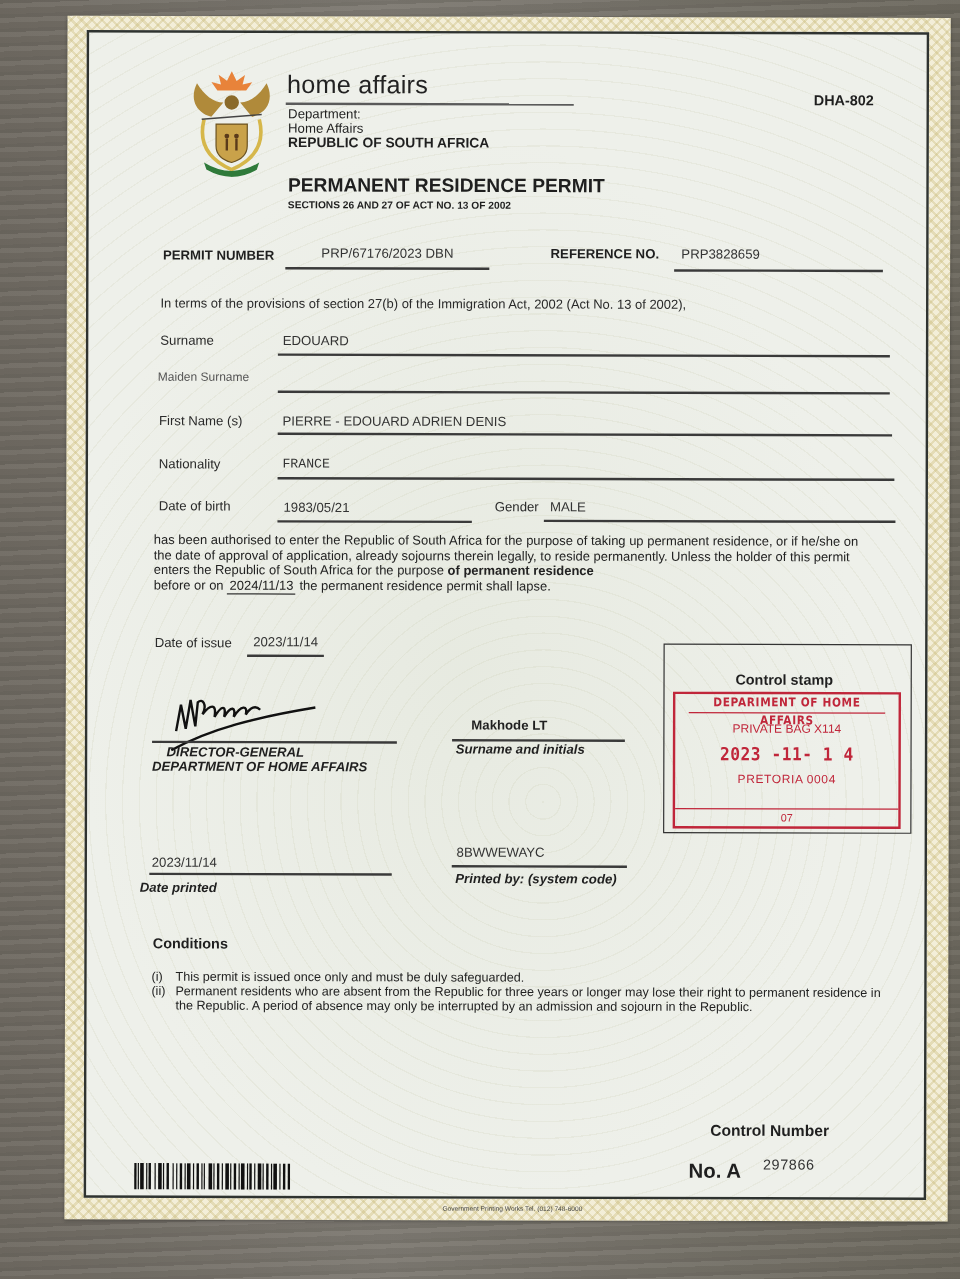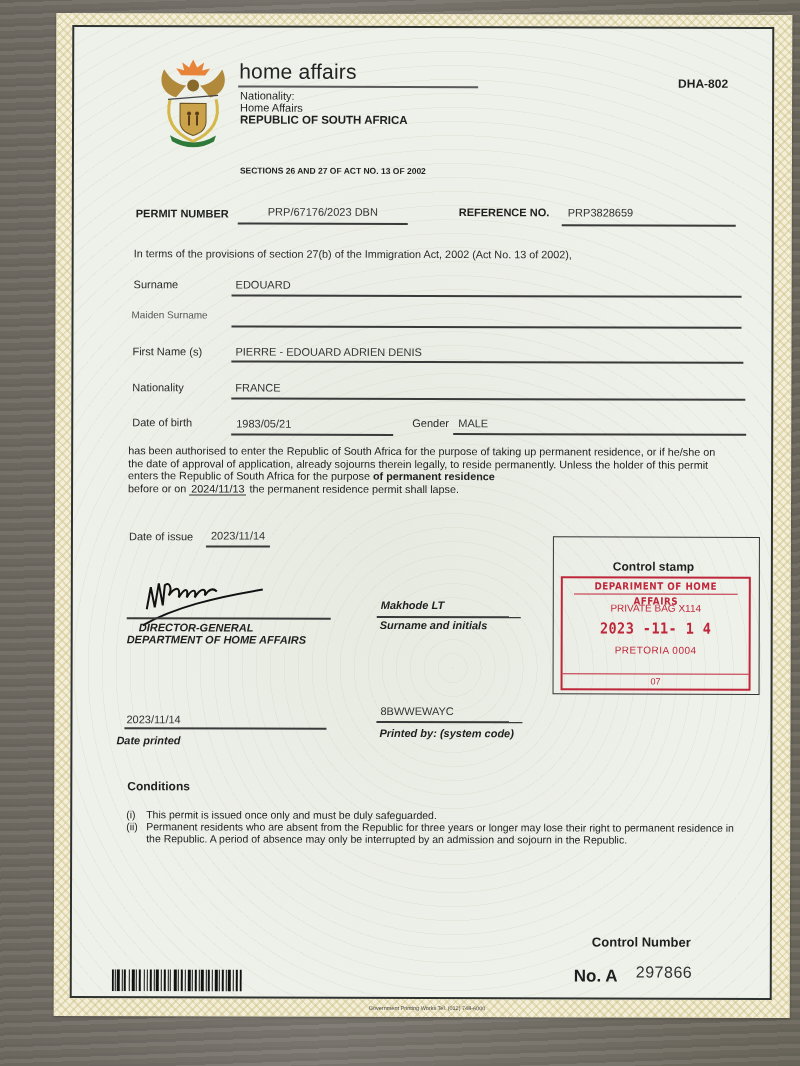--- a/index.html
+++ b/index.html
@@ -60,21 +60,21 @@
   .stamp-city { position: absolute; left: 0; right: 0; top: 66px; text-align: center; font-size: 10px; letter-spacing: 0.5px; }
   .stamp-ftr { position: absolute; left: 0; right: 0; bottom: 0; height: 14px; border-top: 1.5px solid #c0263a; text-align: center; font-size: 9px; line-height: 14px; }
 
   .cond-title { left: 55px; top: 752px; font-size: 12px; font-weight: bold; }
   .cond { font-size: 10.5px; line-height: 12px; color: #222; }
   .cond .num { display: inline-block; width: 20px; }
 
   .barcode { left: 40px; top: 942px; width: 130px; height: 22px; }
   .ctrl-label { left: 520px; top: 906px; font-size: 13px; font-weight: bold; }
   .ctrl-no { left: 502px; top: 938px; font-size: 17px; font-weight: bold; }
-  .ctrl-val { left: 564px; top: 935px; font-size: 16px; color: #333; letter-spacing: 0.5px; }
+  .ctrl-val { left: 564px; top: 935px; font-size: 12px; color: #333; letter-spacing: 0.5px; }
   .footer { left: 297px; top: 977px; font-size: 5.5px; color: #444; }
 </style>
 </head>
 <body>
 
 <div class="paper">
   <div class="inner">
 
     <svg class="abs logo" viewBox="0 0 74 92">
       <path d="M37 4 l4 8 l7-5 l-2 8 l8-2 l-5 7 h-24 l-5-7 l8 2 l-2-8 l7 5z" fill="#e8833a"></path>
@@ -84,25 +84,26 @@
       <path d="M14 44 C10 60 14 76 37 86 C60 76 64 60 60 44" fill="none" stroke="#d6b74a" stroke-width="3"></path>
       <path d="M24 48 h26 v18 c0 8 -6 12 -13 14 c-7 -2 -13 -6 -13 -14z" fill="#c9a24a" stroke="#6b5220" stroke-width="1"></path>
       <circle cx="33" cy="58" r="2" fill="#5a3a1a"></circle>
         <circle cx="41" cy="58" r="2" fill="#5a3a1a"></circle>
       <path d="M33 60 v10 M41 60 v10" stroke="#5a3a1a" stroke-width="2"></path>
       <path d="M12 44 l50 -4" stroke="#444" stroke-width="1.2"></path>
       <path d="M14 80 Q37 94 60 80 L58 86 Q37 98 16 86z" fill="#2f7a3a"></path>
     </svg>
     <div class="abs brand">home affairs</div>
     <div class="abs brand-rule"></div>
-    <div class="abs dept1">Nationality:</div>
+    <div class="abs dept1">Department:</div>
     <div class="abs dept2">Home Affairs</div>
     <div class="abs dept3">REPUBLIC OF SOUTH AFRICA</div>
     <div class="abs formcode">DHA-802</div>
 
+    <div class="abs title">PERMANENT RESIDENCE PERMIT</div>
     <div class="abs subtitle">SECTIONS 26 AND 27 OF ACT NO. 13 OF 2002</div>
 
     <div class="abs lblb" style="left:62px;top:180px;">PERMIT NUMBER</div>
     <div class="abs val" style="left:170px;top:178px;padding-left:24px;">PRP/67176/2023 DBN</div>
     <div class="abs line" style="left:164px;top:195px;width:170px;"></div>
     <div class="abs lblb" style="left:385px;top:178px;">REFERENCE NO.</div>
     <div class="abs val" style="left:494px;top:178px;">PRP3828659</div>
     <div class="abs line" style="left:488px;top:196px;width:174px;"></div>
 
     <div class="abs lbl" style="left:60px;top:220px;font-size:10.8px;">In terms of the provisions of section 27(b) of the Immigration Act, 2002 (Act No. 13 of 2002),</div>
@@ -113,21 +114,21 @@
 
     <div class="abs lbl" style="left:58px;top:282px;font-size:10px;color:#555;">Maiden Surname</div>
     <div class="abs val" style="left:162px;top:282px;"></div>
     <div class="abs line" style="left:158px;top:298px;width:510px;"></div>
 
     <div class="abs lbl" style="left:59px;top:318px;">First Name (s)</div>
     <div class="abs val" style="left:162px;top:318px;">PIERRE - EDOUARD ADRIEN DENIS</div>
     <div class="abs line" style="left:158px;top:333px;width:512px;"></div>
 
     <div class="abs lbl" style="left:59px;top:354px;">Nationality</div>
-    <div class="abs val" style="left:162px;top:354px;">FRANCE</div>
+    <div class="abs val" style="left:162px;top:354px;font-family:Liberation Mono, monospace;">FRANCE</div>
     <div class="abs line" style="left:158px;top:370px;width:514px;"></div>
 
     <div class="abs lbl" style="left:59px;top:389px;">Date of birth</div>
     <div class="abs val" style="left:163px;top:390px;">1983/05/21</div>
     <div class="abs line" style="left:158px;top:406px;width:162px;"></div>
     <div class="abs lbl" style="left:339px;top:389px;">Gender</div>
     <div class="abs val" style="left:385px;top:389px;">MALE</div>
     <div class="abs line" style="left:380px;top:405px;width:293px;"></div>
 
     <div class="abs para">
@@ -142,21 +143,21 @@
     <div class="abs line" style="left:133px;top:518px;width:64px;"></div>
 
     <svg class="abs sig" viewBox="0 0 130 70">
       <path d="M12 52 L16 30 L20 50 L24 26 L28 48 L30 28 C34 24 38 30 34 38 C40 30 46 28 44 40 C50 30 54 30 52 40 C58 30 62 32 60 40 C66 30 72 30 70 38 C74 32 78 30 82 34" fill="none" stroke="#111" stroke-width="2"></path>
       <path d="M8 68 C40 50 80 40 128 32" fill="none" stroke="#111" stroke-width="2"></path>
     </svg>
     <div class="abs line" style="left:54px;top:590px;width:204px;"></div>
     <div class="abs italicb" style="left:54px;top:594px;margin-left:12px;">DIRECTOR-GENERAL</div>
     <div class="abs italicb" style="left:54px;top:606px;">DEPARTMENT OF HOME AFFAIRS</div>
 
-    <div class="abs lblb" style="left:308px;top:571px;font-style:italic;">Makhode LT</div>
+    <div class="abs lblb" style="left:320px;top:571px;">Makhode LT</div>
     <div class="abs line" style="left:304px;top:588px;width:144px;"></div>
     <div class="abs italicb" style="left:307px;top:591px;">Surname and initials</div>
 
     <div class="abs stamp-box"></div>
     <div class="abs stamp-title">Control stamp</div>
     <div class="abs stamp">
       <div class="stamp-hdr">DEPARIMENT OF HOME AFFAIRS</div>
       <div class="stamp-bag">PRIVATE BAG X114</div>
       <div class="stamp-date">2023 -11- 1 4</div>
       <div class="stamp-city">PRETORIA  0004</div>

